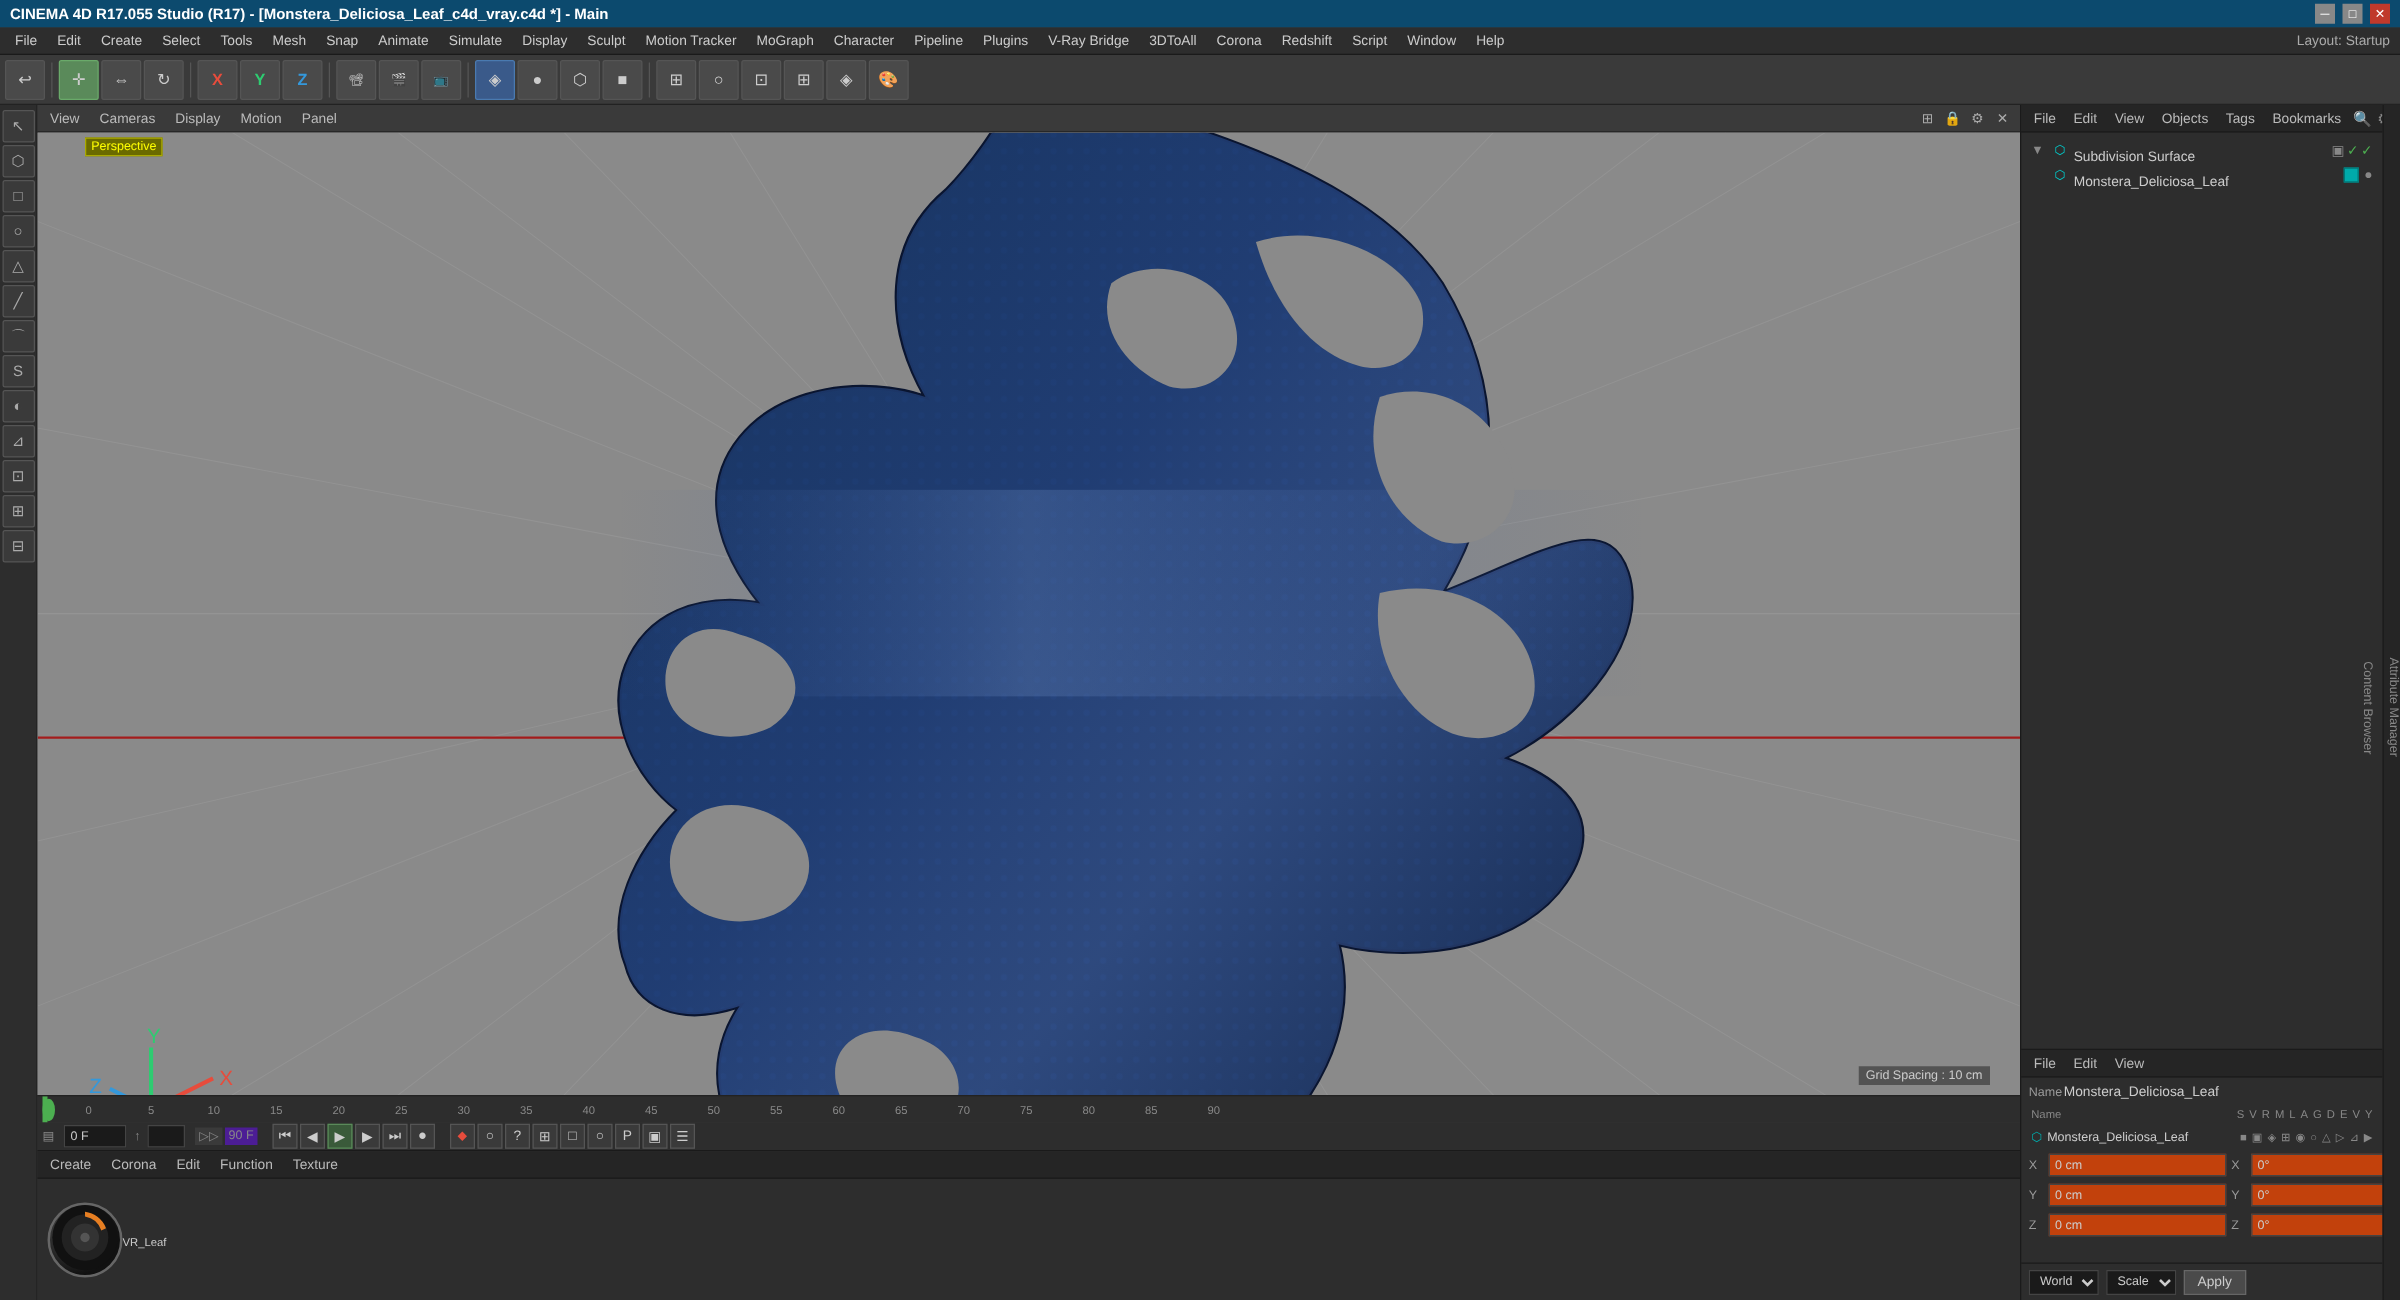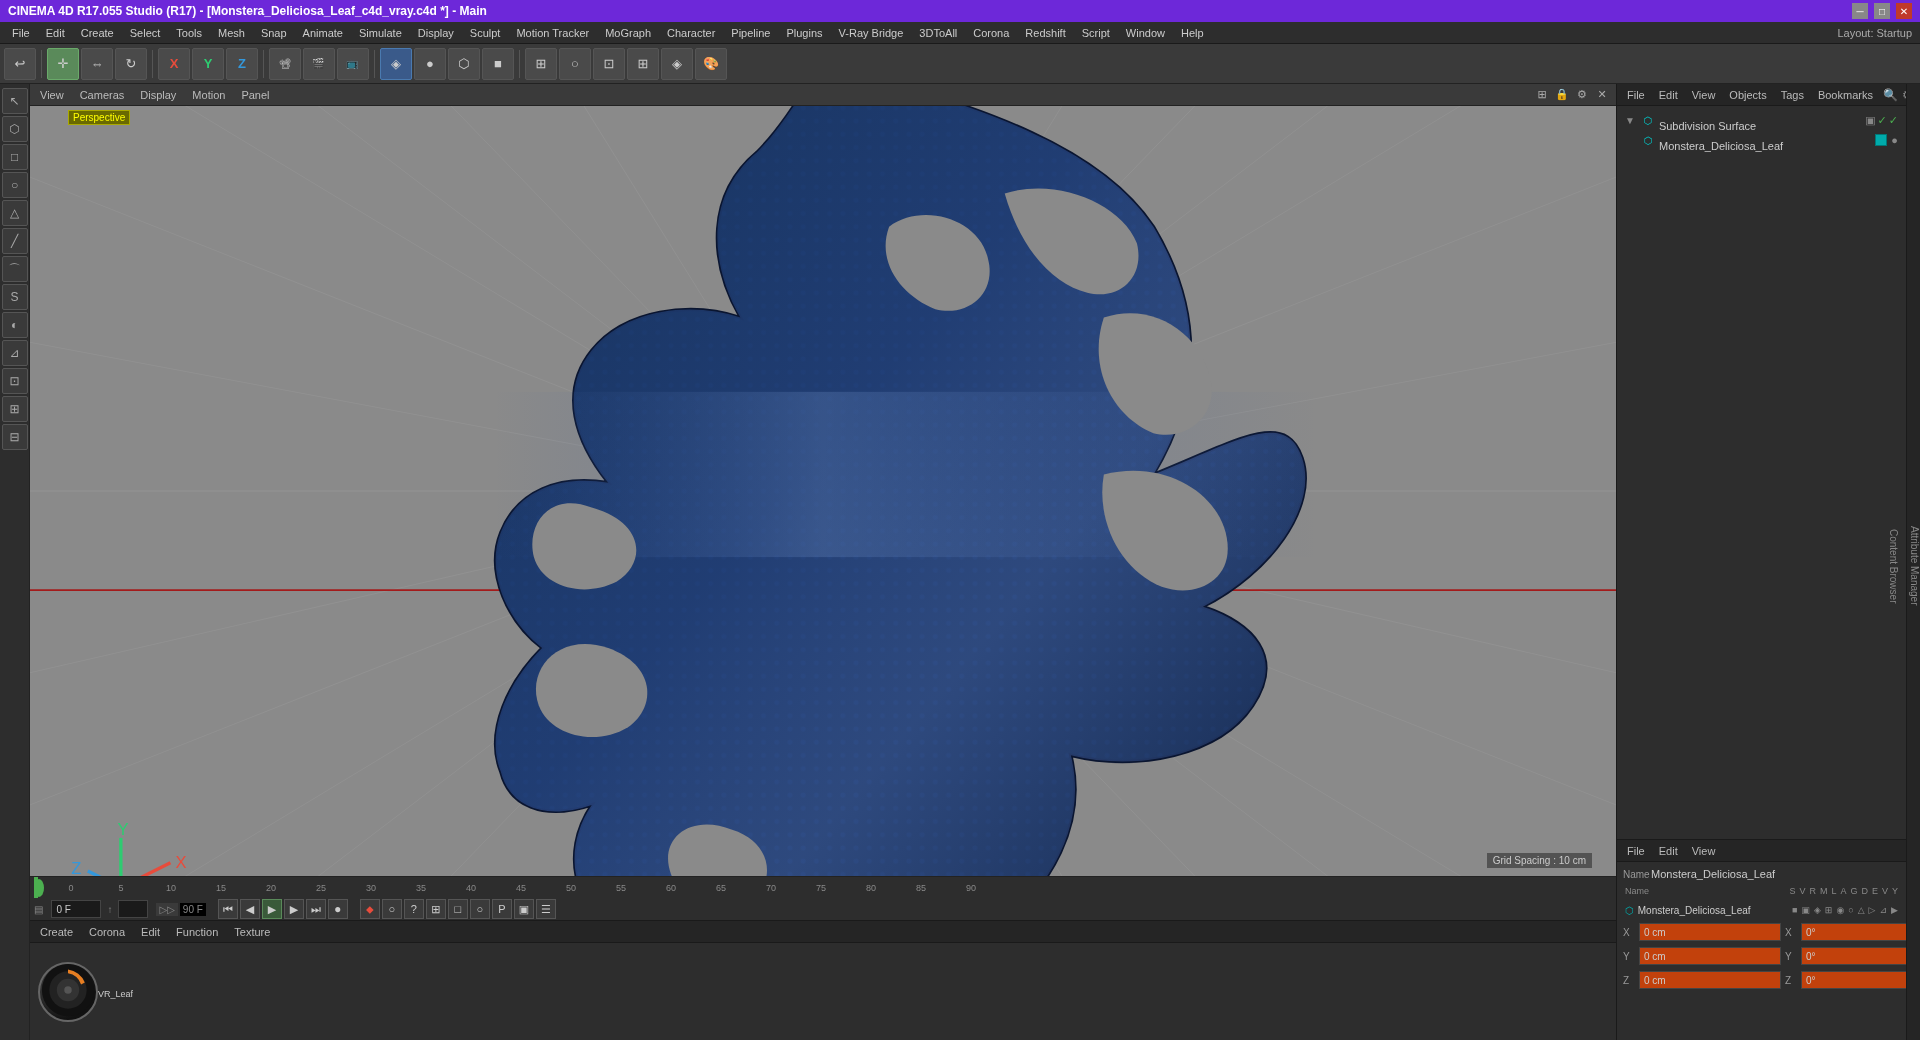--- a/index.html
+++ b/index.html
@@ -9,21 +9,21 @@
       background: #3a3a3a;
       font-family: Arial, sans-serif;
       font-size: 11px;
       color: #ccc;
       overflow: hidden;
       user-select: none;
     }
 
     
     #title-bar {
-      background: #6d28d9;
+      background: #0c4a6e;
       height: 22px;
       display: flex;
       align-items: center;
       padding: 0 8px;
       justify-content: space-between;
     }
     #title-text {
       color: white;
       font-size: 12px;
       font-weight: bold;
@@ -761,21 +761,21 @@
       </div>
     </div>
 
     <div id="mini-timeline">
       <span style="font-size:10px; color:#888; margin-right:4px;">▤</span>
       <input class="tl-input" value="0 F" style="width: 50px;">
       <span style="font-size:10px; color:#888; margin:0 2px;">↑</span>
       <input class="tl-input" value="" style="width: 30px;">
       <div style="margin-left:4px; display:flex; gap:2px;">
         <span style="font-size:10px; color:#888; padding:1px 3px; background:#3a3a3a; cursor:pointer;">▷▷</span>
-        <span style="font-size:10px; color:#888; padding:1px 3px; background:#000000; cursor:pointer;">90 F</span>
+        <span style="font-size:10px; color:#888; padding:1px 3px; background:#4c1d95; cursor:pointer;">90 F</span>
       </div>
       <div style="margin-left:8px; display:flex; gap:2px;">
         <button class="tl-btn">⏮</button>
         <button class="tl-btn">◀</button>
         <button class="tl-btn" style="background:#3a5a3a; border-color:#5a8a5a;">▶</button>
         <button class="tl-btn">▶</button>
         <button class="tl-btn">⏭</button>
         <button class="tl-btn">⏺</button>
       </div>
       <div style="margin-left:8px; display:flex; gap:2px;">
@@ -939,20 +939,29 @@
           </div>
 
           <div class="coord-row">
             <span class="coord-label">Z</span>
             <input class="coord-input" value="0°" style="">
 
           </div>
         </div>
       </div>
 
+      <div id="bottom-props">
+        <select class="bottom-select">
+          <option>World</option>
+        </select>
+        <select class="bottom-select">
+          <option>Scale</option>
+        </select>
+        <button class="apply-btn">Apply</button>
+      </div>
     </div>
   </div>
 
   <div id="far-right-strip">
     <span class="strip-tab">Attribute Manager</span>
     <span class="strip-tab">Content Browser</span>
   </div>
 </div>
 
 </body></html>

